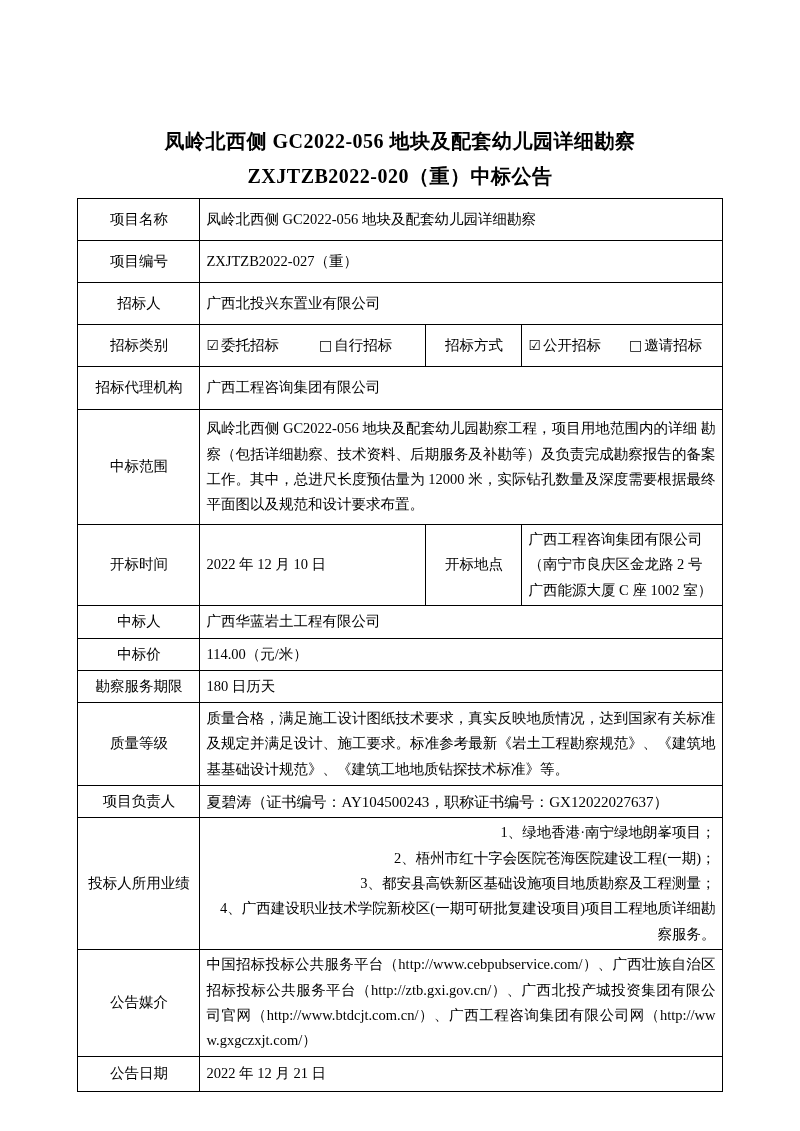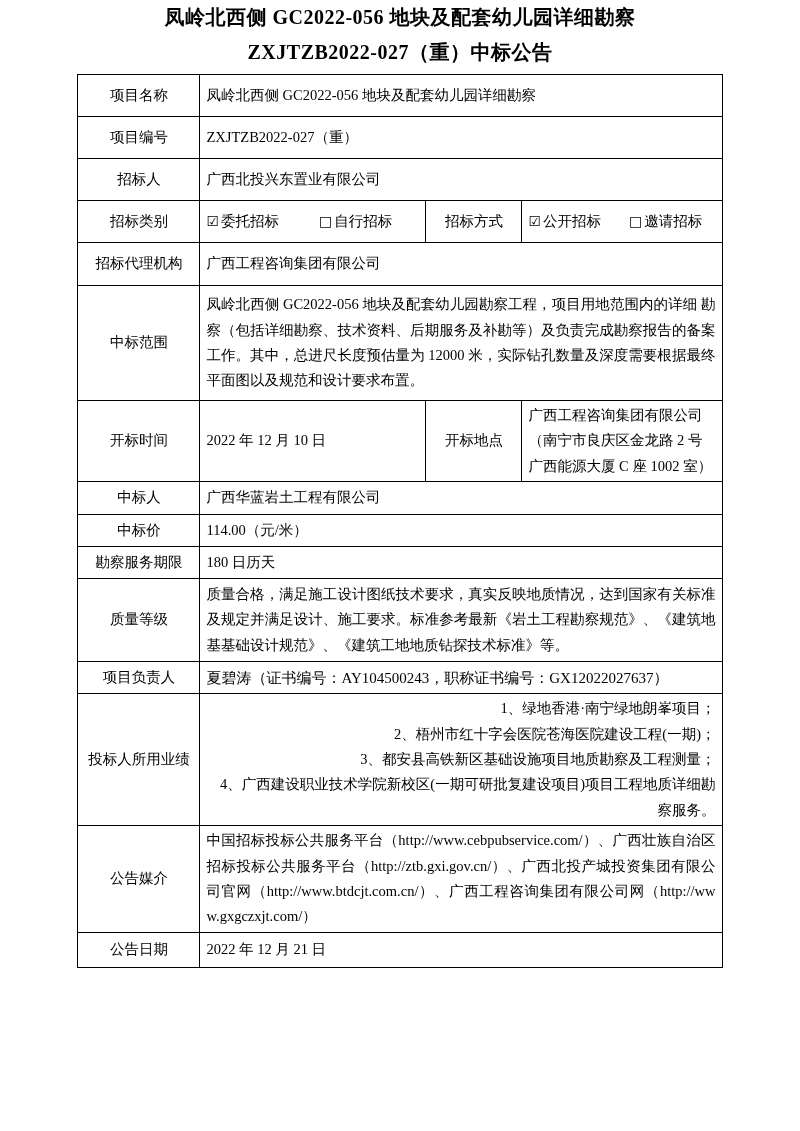--- a/index.html
+++ b/index.html
@@ -1,21 +1,21 @@
 <!DOCTYPE html>
 <html><head>
 <meta charset="utf-8">
 <style>
   html,body{margin:0;padding:0;}
   body{
     width:800px;height:1131px;background:#ffffff;color:#000;
     font-family:"Liberation Serif","DejuVu Serif",serif;
     font-family:"Liberation Serif","DejaVu Serif",serif;
   }
-  .page{}
+  .page{padding-top:124px;}
   .title{margin:0 auto 4px;text-align:center;font-size:20px;font-weight:700;line-height:35px;}
   .title .tline{display:block;letter-spacing:0.5px;}
   table.doc{border-collapse:collapse;table-layout:fixed;width:644px;margin:0 auto;}
   table.doc td{
     border:1px solid #000;font-size:14.5px;line-height:1.75;
     padding:2px 6px;vertical-align:middle;overflow:hidden;word-break:break-all;
   }
   td.lab{text-align:center;padding:2px 2px;}
   td.val{text-align:left;padding-left:9px;padding-right:7px;}
   td.just{text-align:justify;line-height:1.86;}
@@ -30,21 +30,21 @@
   .place-cell{font-size:14px;line-height:1.72;padding-left:6px;padding-right:4px;}
   .perf-item{text-align:right;}
 </style>
 </head>
 <body>
 
 <div class="page">
 
   <h1 class="title">
     <span class="tline">凤岭北西侧 GC2022-056 地块及配套幼儿园详细勘察</span>
-    <span class="tline">ZXJTZB2022-027（重）中标公告</span>
+    <span class="tline">ZXJTZB2022-020（重）中标公告</span>
   </h1>
 
   <table class="doc">
     <colgroup>
       <col style="width:122px">
         <col style="width:226px">
         <col style="width:96px">
         <col style="width:200px">
     </colgroup>
 

